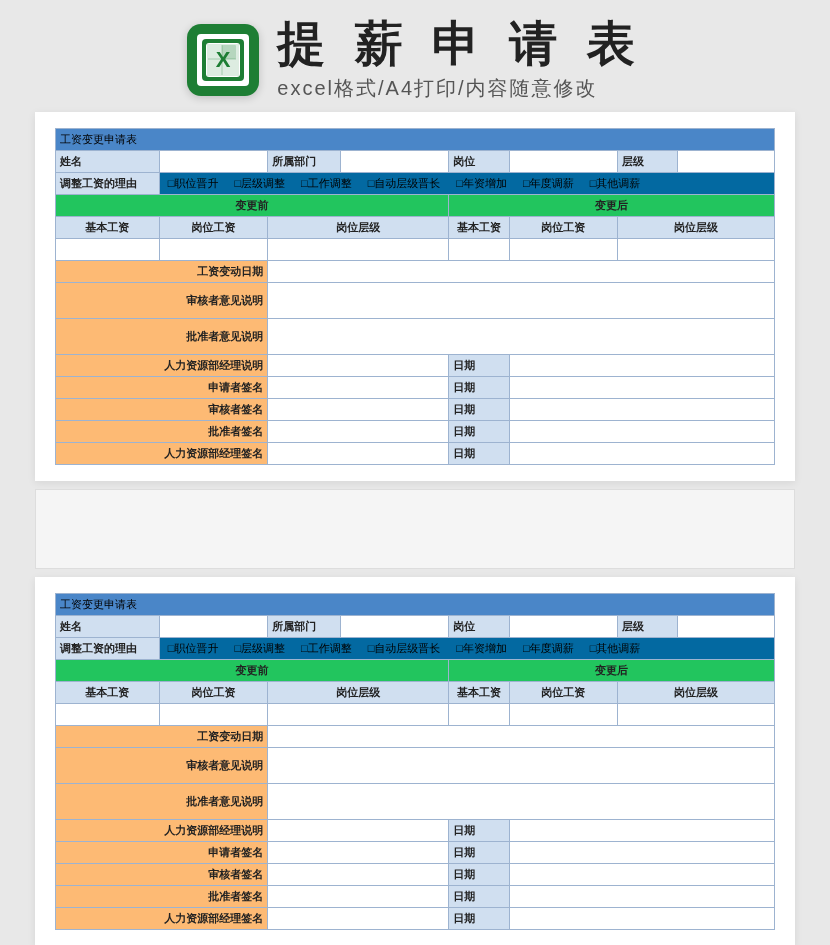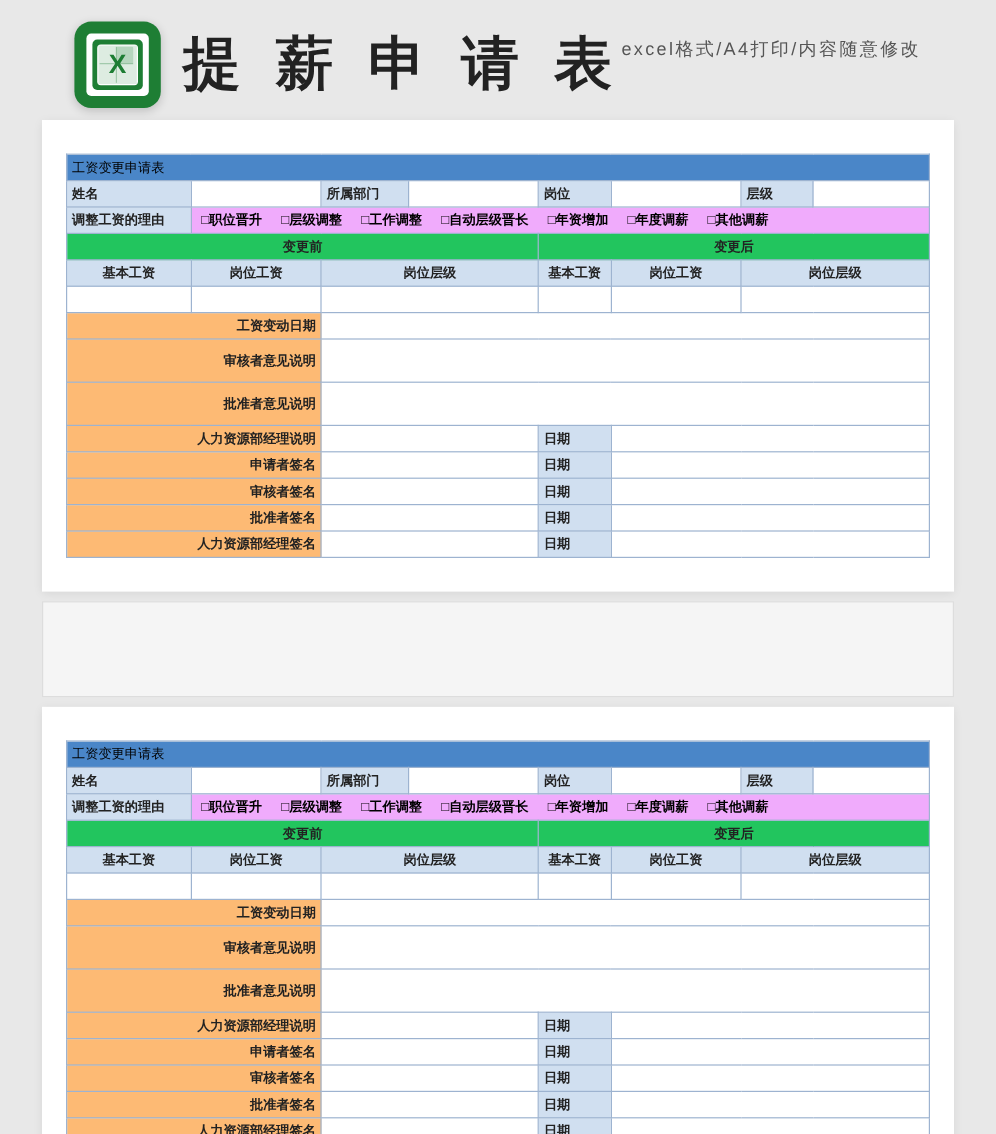--- a/index.html
+++ b/index.html
@@ -53,44 +53,44 @@
       top: 10px;
       left: 10px;
       width: 32px;
       height: 32px;
       background: #1e7e34;
       opacity: 0.15;
     }
 
     .title-block {
       display: flex;
-      flex-direction: row;
+      flex-direction: column;
     }
 
     .main-title {
       font-size: 48px;
       font-weight: 900;
       color: #222;
       letter-spacing: 8px;
       font-family: 'Microsoft YaHei', 'SimHei', sans-serif;
       line-height: 1.1;
     }
 
     .sub-title {
-      font-size: 15px;
+      font-size: 20px;
       color: #555;
       letter-spacing: 2px;
       margin-top: 4px;
       font-family: 'Microsoft YaHei', sans-serif;
     }
 
     .content-area {
       background: white;
       width: 760px;
-      padding: 28px 20px;
+      padding: 16px 20px;
       margin-bottom: 8px;
       box-shadow: 0 2px 8px rgba(0,0,0,0.08);
     }
 
     .form-table {
       width: 100%;
       border-collapse: collapse;
       font-size: 11px;
       font-family: 'SimSun', 'STSong', serif;
     }
@@ -121,24 +121,23 @@
       text-align: center;
       font-weight: bold;
       color: #222;
     }
 
     .data-cell {
       background: white;
     }
 
     .checkbox-cell {
-      background: #f0abfc;
+      background: #0369a1;
       font-size: 11px;
       vertical-align: middle;
-      font-weight: bold;
     }
 
     .signature-label {
       background: #fdba74;
       text-align: right;
       font-weight: bold;
       color: #222;
       white-space: nowrap;
     }
 

